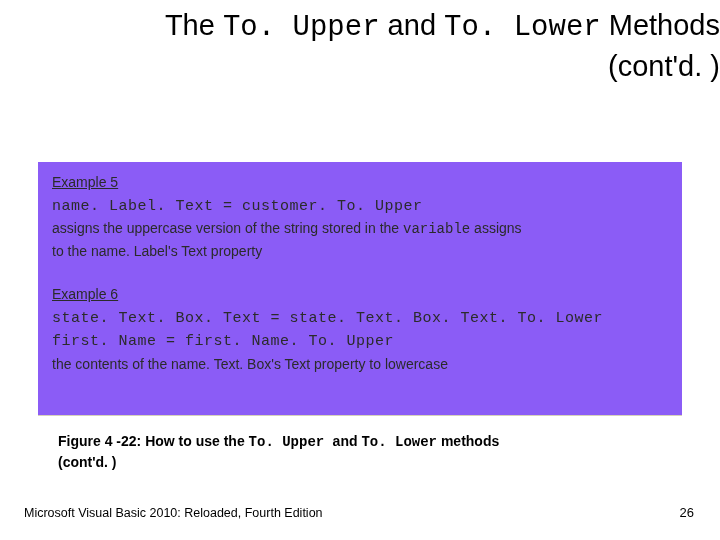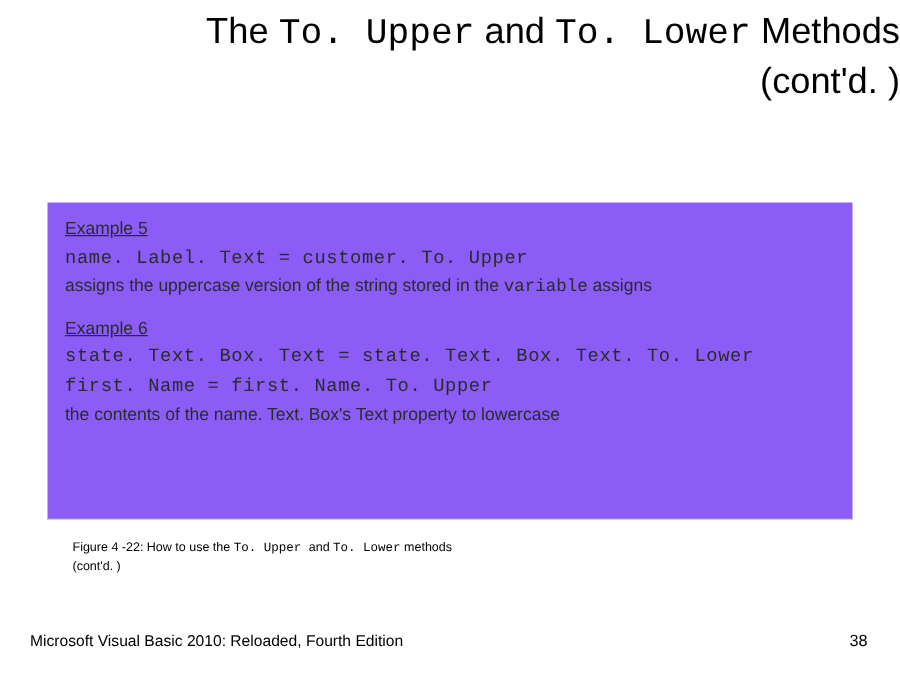--- a/index.html
+++ b/index.html
@@ -50,29 +50,29 @@
   .example-box .codeline {
     font-family: "Courier New", Courier, monospace;
     font-size: 15px;
     letter-spacing: 0.5px;
     white-space: pre;
   }
   .example-box .inline-code {
     font-family: "Courier New", Courier, monospace;
   }
   .example-box .block + .block {
-    margin-top: 10px;
+    margin-top: 22px;
   }
   .caption {
     position: absolute;
     left: 58px;
     top: 432px;
     width: 600px;
-    font-size: 10px;
-    font-weight: normal;
+    font-size: 14px;
+    font-weight: bold;
     line-height: 1.4;
   }
   .caption .code {
     font-family: "Courier New", Courier, monospace;
   }
   .footer {
     position: absolute;
     left: 24px;
     bottom: 20px;
     font-size: 12.5px;
@@ -99,33 +99,34 @@
     <div>(cont'd. )</div>
   </div>
 
   <div class="example-box">
     <div class="block">
       <span class="ex-label">Example 5</span>
       <div class="codeline">name. Label. Text = customer. To. Upper</div>
       <div>
         <span>assigns the uppercase version of the string stored in the </span><span class="inline-code">variable</span><span> assigns</span>
       </div>
+      <div>to the name. Label's Text property</div>
     </div>
 
     <div class="block">
       <span class="ex-label">Example 6</span>
       <div class="codeline">state. Text. Box. Text = state. Text. Box. Text. To. Lower</div>
       <div class="codeline">first. Name = first. Name. To. Upper</div>
       <div>the contents of the name. Text. Box's Text property to lowercase</div>
     </div>
   </div>
 
   <div class="caption">
     <div>
       <span>Figure 4 -22: How to use the </span><span class="code">To. Upper </span><span> and </span><span class="code">To. Lower</span><span> methods</span>
     </div>
     <div>(cont'd. )</div>
   </div>
 
   <div class="footer">Microsoft Visual Basic 2010: Reloaded, Fourth Edition</div>
-  <div class="page-num">38</div>
+  <div class="page-num">26</div>
 
 </div>
 
 </body></html>

